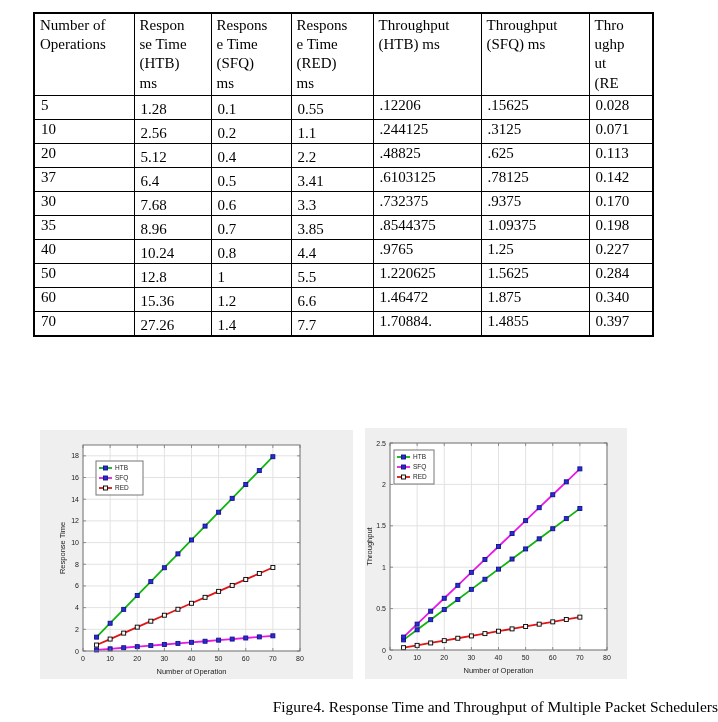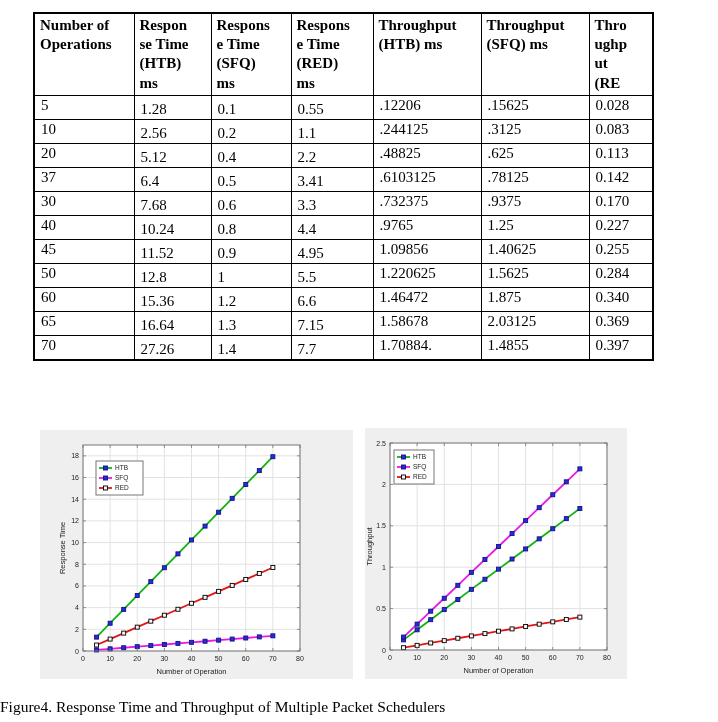--- a/index.html
+++ b/index.html
@@ -3,31 +3,31 @@
 <meta charset="utf-8">
 <style>
   html,body{margin:0;padding:0;background:#ffffff;}
   .page{position:relative;width:718px;height:722px;background:#ffffff;overflow:hidden;
         font-family:"Liberation Serif",serif;}
   
   table.sched{position:absolute;left:33px;top:12px;border-collapse:collapse;table-layout:fixed;
       width:619px;font-family:"Liberation Serif",serif;font-size:15px;color:#000;}
   table.sched{border:2px solid #000;}
   table.sched th,table.sched td{border:1px solid #000;overflow:hidden;}
-  table.sched th{font-weight:bold;text-align:left;vertical-align:top;padding:2px 3px 2px 5px;
+  table.sched th{font-weight:normal;text-align:left;vertical-align:top;padding:2px 3px 2px 5px;
       white-space:pre-line;line-height:1.28;}
   table.sched td{padding:1px 4px 1px 6px;height:21px;}
   td.vt{vertical-align:top;padding-top:2px;}
   td.vb{vertical-align:bottom;padding-bottom:3px;}
   
   .chart{position:absolute;}
   .chart-left{left:40px;top:430px;}
   .chart-right{left:365px;top:428px;}
   
-  .caption{position:absolute;left:0;top:698px;width:718px;text-align:left;
+  .caption{position:absolute;left:0;top:698px;width:718px;text-align:right;
       font-size:15.5px;color:#000;font-family:"Liberation Serif",serif;}
 </style>
 </head>
 <body>
 
 <div class="page">
 
   <table class="sched">
     <colgroup>
       <col style="width:100px">
@@ -74,21 +74,21 @@
           <td class="vt">.15625</td>
           <td class="vt">0.028</td>
         </tr>
         <tr>
           <td class="vt">10</td>
           <td class="vb">2.56</td>
           <td class="vb">0.2</td>
           <td class="vb">1.1</td>
           <td class="vt">.244125</td>
           <td class="vt">.3125</td>
-          <td class="vt">0.083</td>
+          <td class="vt">0.071</td>
         </tr>
         <tr>
           <td class="vt">20</td>
           <td class="vb">5.12</td>
           <td class="vb">0.4</td>
           <td class="vb">2.2</td>
           <td class="vt">.48825</td>
           <td class="vt">.625</td>
           <td class="vt">0.113</td>
         </tr>
@@ -104,63 +104,54 @@
         <tr>
           <td class="vt">30</td>
           <td class="vb">7.68</td>
           <td class="vb">0.6</td>
           <td class="vb">3.3</td>
           <td class="vt">.732375</td>
           <td class="vt">.9375</td>
           <td class="vt">0.170</td>
         </tr>
         <tr>
+          <td class="vt">35</td>
+          <td class="vb">8.96</td>
+          <td class="vb">0.7</td>
+          <td class="vb">3.85</td>
+          <td class="vt">.8544375</td>
+          <td class="vt">1.09375</td>
+          <td class="vt">0.198</td>
+        </tr>
+        <tr>
           <td class="vt">40</td>
           <td class="vb">10.24</td>
           <td class="vb">0.8</td>
           <td class="vb">4.4</td>
           <td class="vt">.9765</td>
           <td class="vt">1.25</td>
           <td class="vt">0.227</td>
         </tr>
         <tr>
-          <td class="vt">45</td>
-          <td class="vb">11.52</td>
-          <td class="vb">0.9</td>
-          <td class="vb">4.95</td>
-          <td class="vt">1.09856</td>
-          <td class="vt">1.40625</td>
-          <td class="vt">0.255</td>
-        </tr>
-        <tr>
           <td class="vt">50</td>
           <td class="vb">12.8</td>
           <td class="vb">1</td>
           <td class="vb">5.5</td>
           <td class="vt">1.220625</td>
           <td class="vt">1.5625</td>
           <td class="vt">0.284</td>
         </tr>
         <tr>
           <td class="vt">60</td>
           <td class="vb">15.36</td>
           <td class="vb">1.2</td>
           <td class="vb">6.6</td>
           <td class="vt">1.46472</td>
           <td class="vt">1.875</td>
           <td class="vt">0.340</td>
-        </tr>
-        <tr>
-          <td class="vt">65</td>
-          <td class="vb">16.64</td>
-          <td class="vb">1.3</td>
-          <td class="vb">7.15</td>
-          <td class="vt">1.58678</td>
-          <td class="vt">2.03125</td>
-          <td class="vt">0.369</td>
         </tr>
         <tr>
           <td class="vt">70</td>
           <td class="vb">27.26</td>
           <td class="vb">1.4</td>
           <td class="vb">7.7</td>
           <td class="vt">1.70884.</td>
           <td class="vt">1.4855</td>
           <td class="vt">0.397</td>
         </tr>

